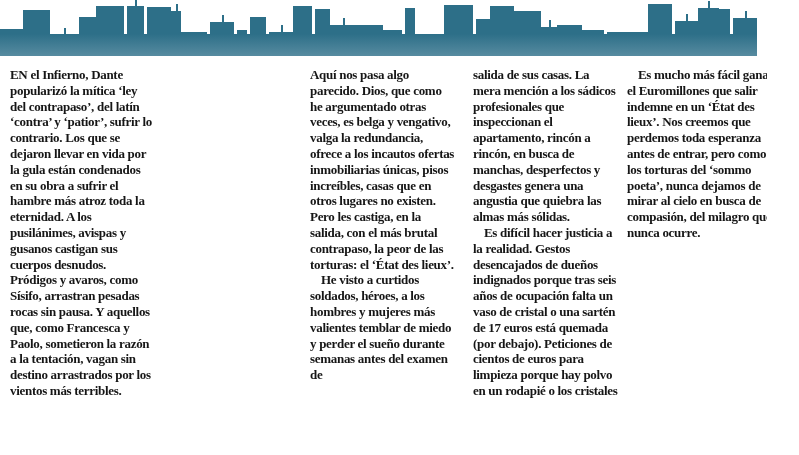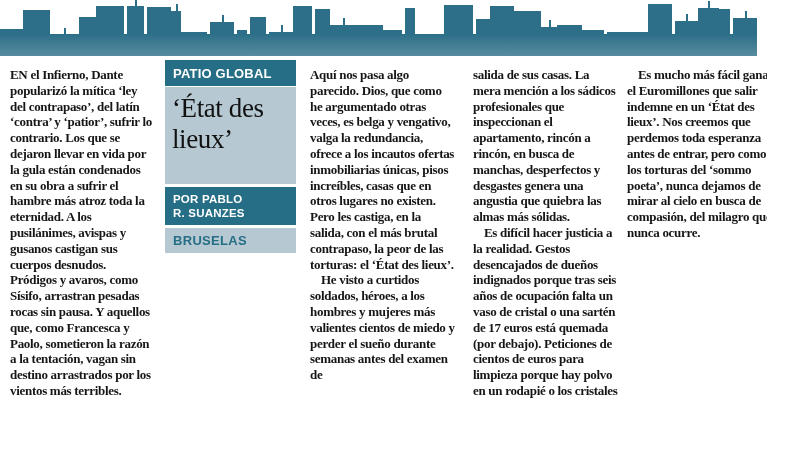--- a/index.html
+++ b/index.html
@@ -101,35 +101,24 @@
         <rect x="733" y="18" width="24" height="38" fill="#2d6f88"></rect>
         <rect x="745" y="11" width="2" height="9" fill="#2d6f88"></rect>
         <rect x="0" y="34" width="757" height="22" fill="url(#bandg)"></rect>
       </svg>
   </div>
 
   <div class="col col-1">
     <p>EN el Infierno, Dante popularizó la mítica ‘ley del contrapaso’, del latín ‘contra’ y ‘patior’, sufrir lo contrario. Los que se dejaron llevar en vida por la gula están condenados en su obra a sufrir el hambre más atroz toda la eternidad. A los pusilánimes, avispas y gusanos castigan sus cuerpos desnudos. Pródigos y avaros, como Sísifo, arrastran pesadas rocas sin pausa. Y aquellos que, como Francesca y Paolo, sometieron la razón a la tentación, vagan sin destino arrastrados por los vientos más terribles.</p>
   </div>
 
-  <div class="section-box">
-    <div class="kicker">PATIO GLOBAL</div>
-    <div class="head-panel">
-      <div class="headline">‘État des lieux’</div>
-    </div>
-    <div class="byline">
-      <div>POR PABLO</div>
-      <div>R. SUANZES</div>
-    </div>
-    <div class="dateline">BRUSELAS</div>
-  </div>
 
   <div class="col col-3">
     <p>Aquí nos pasa algo parecido. Dios, que como he argumentado otras veces, es belga y vengativo, valga la redundancia, ofrece a los incautos ofertas inmobiliarias únicas, pisos increíbles, casas que en otros lugares no existen. Pero les castiga, en la salida, con el más brutal contrapaso, la peor de las torturas: el ‘État des lieux’.</p>
-    <p class="indent">He visto a curtidos soldados, héroes, a los hombres y mujeres más valientes cientos de miedo y perder el sueño durante semanas antes del examen de</p>
+    <p class="indent">He visto a curtidos soldados, héroes, a los hombres y mujeres más valientes temblar de miedo y perder el sueño durante semanas antes del examen de</p>
   </div>
 
   <div class="col col-4">
     <p>salida de sus casas. La mera mención a los sádicos profesionales que inspeccionan el apartamento, rincón a rincón, en busca de manchas, desperfectos y desgastes genera una angustia que quiebra las almas más sólidas.</p>
     <p class="indent">Es difícil hacer justicia a la realidad. Gestos desencajados de dueños indignados porque tras seis años de ocupación falta un vaso de cristal o una sartén de 17 euros está quemada (por debajo). Peticiones de cientos de euros para limpieza porque hay polvo en un rodapié o los cristales</p>
   </div>
 
   <div class="col col-5">
     <p class="indent">Es mucho más fácil ganar el Euromillones que salir indemne en un ‘État des lieux’. Nos creemos que perdemos toda esperanza antes de entrar, pero como los torturas del ‘sommo poeta’, nunca dejamos de mirar al cielo en busca de compasión, del milagro que nunca ocurre.</p>
   </div>

